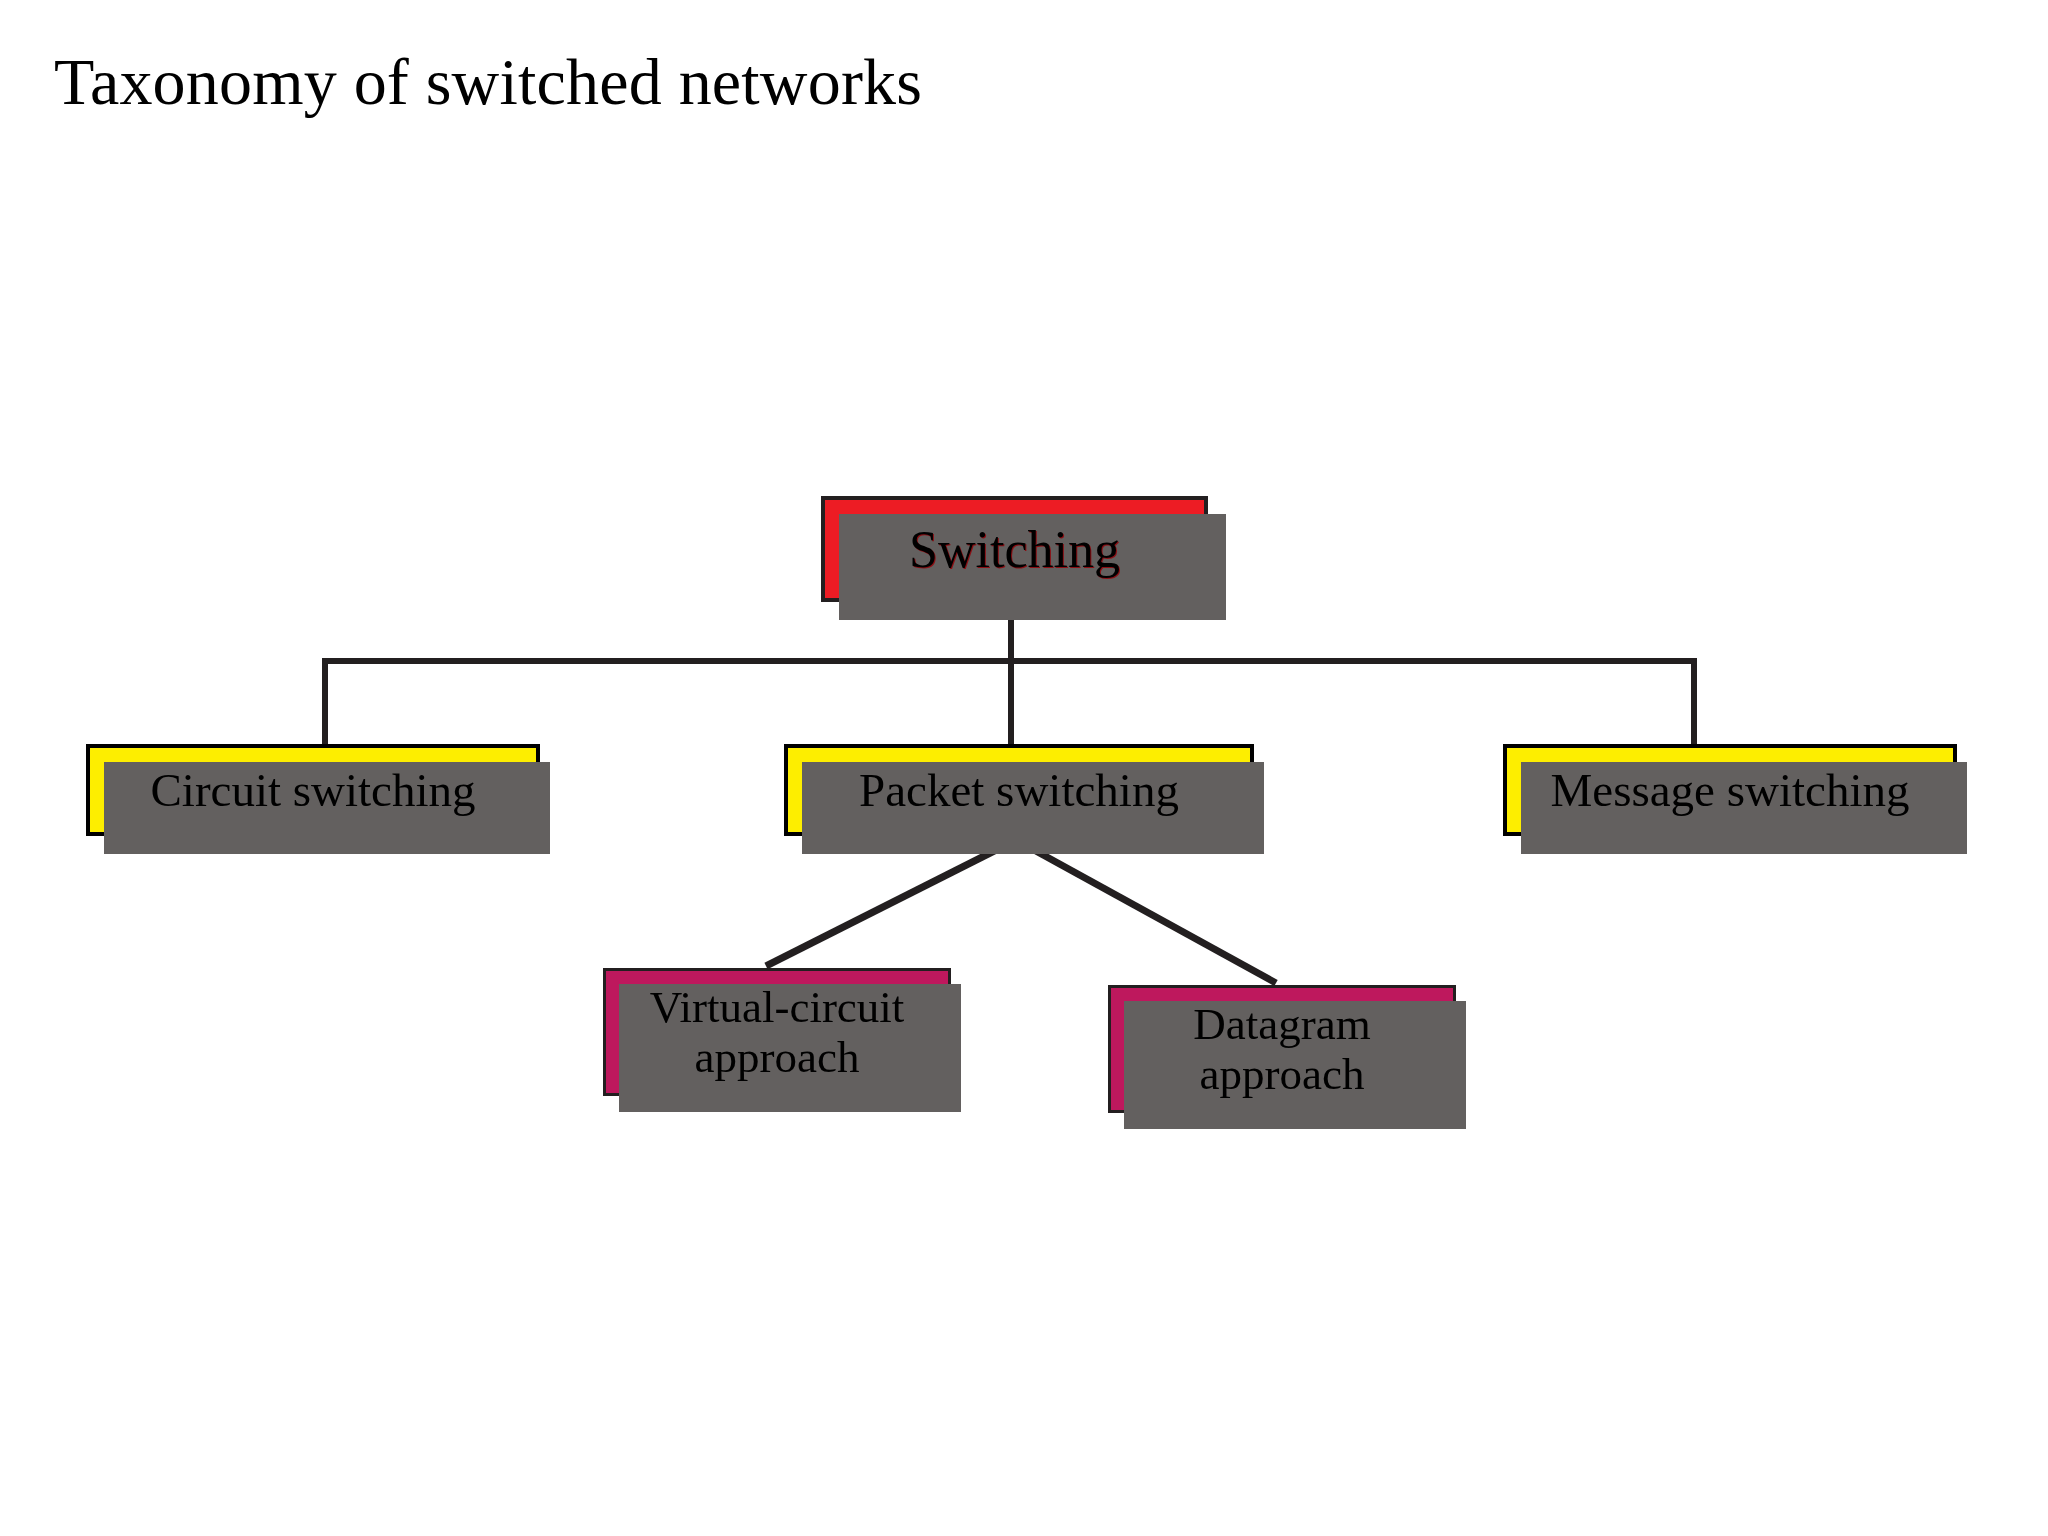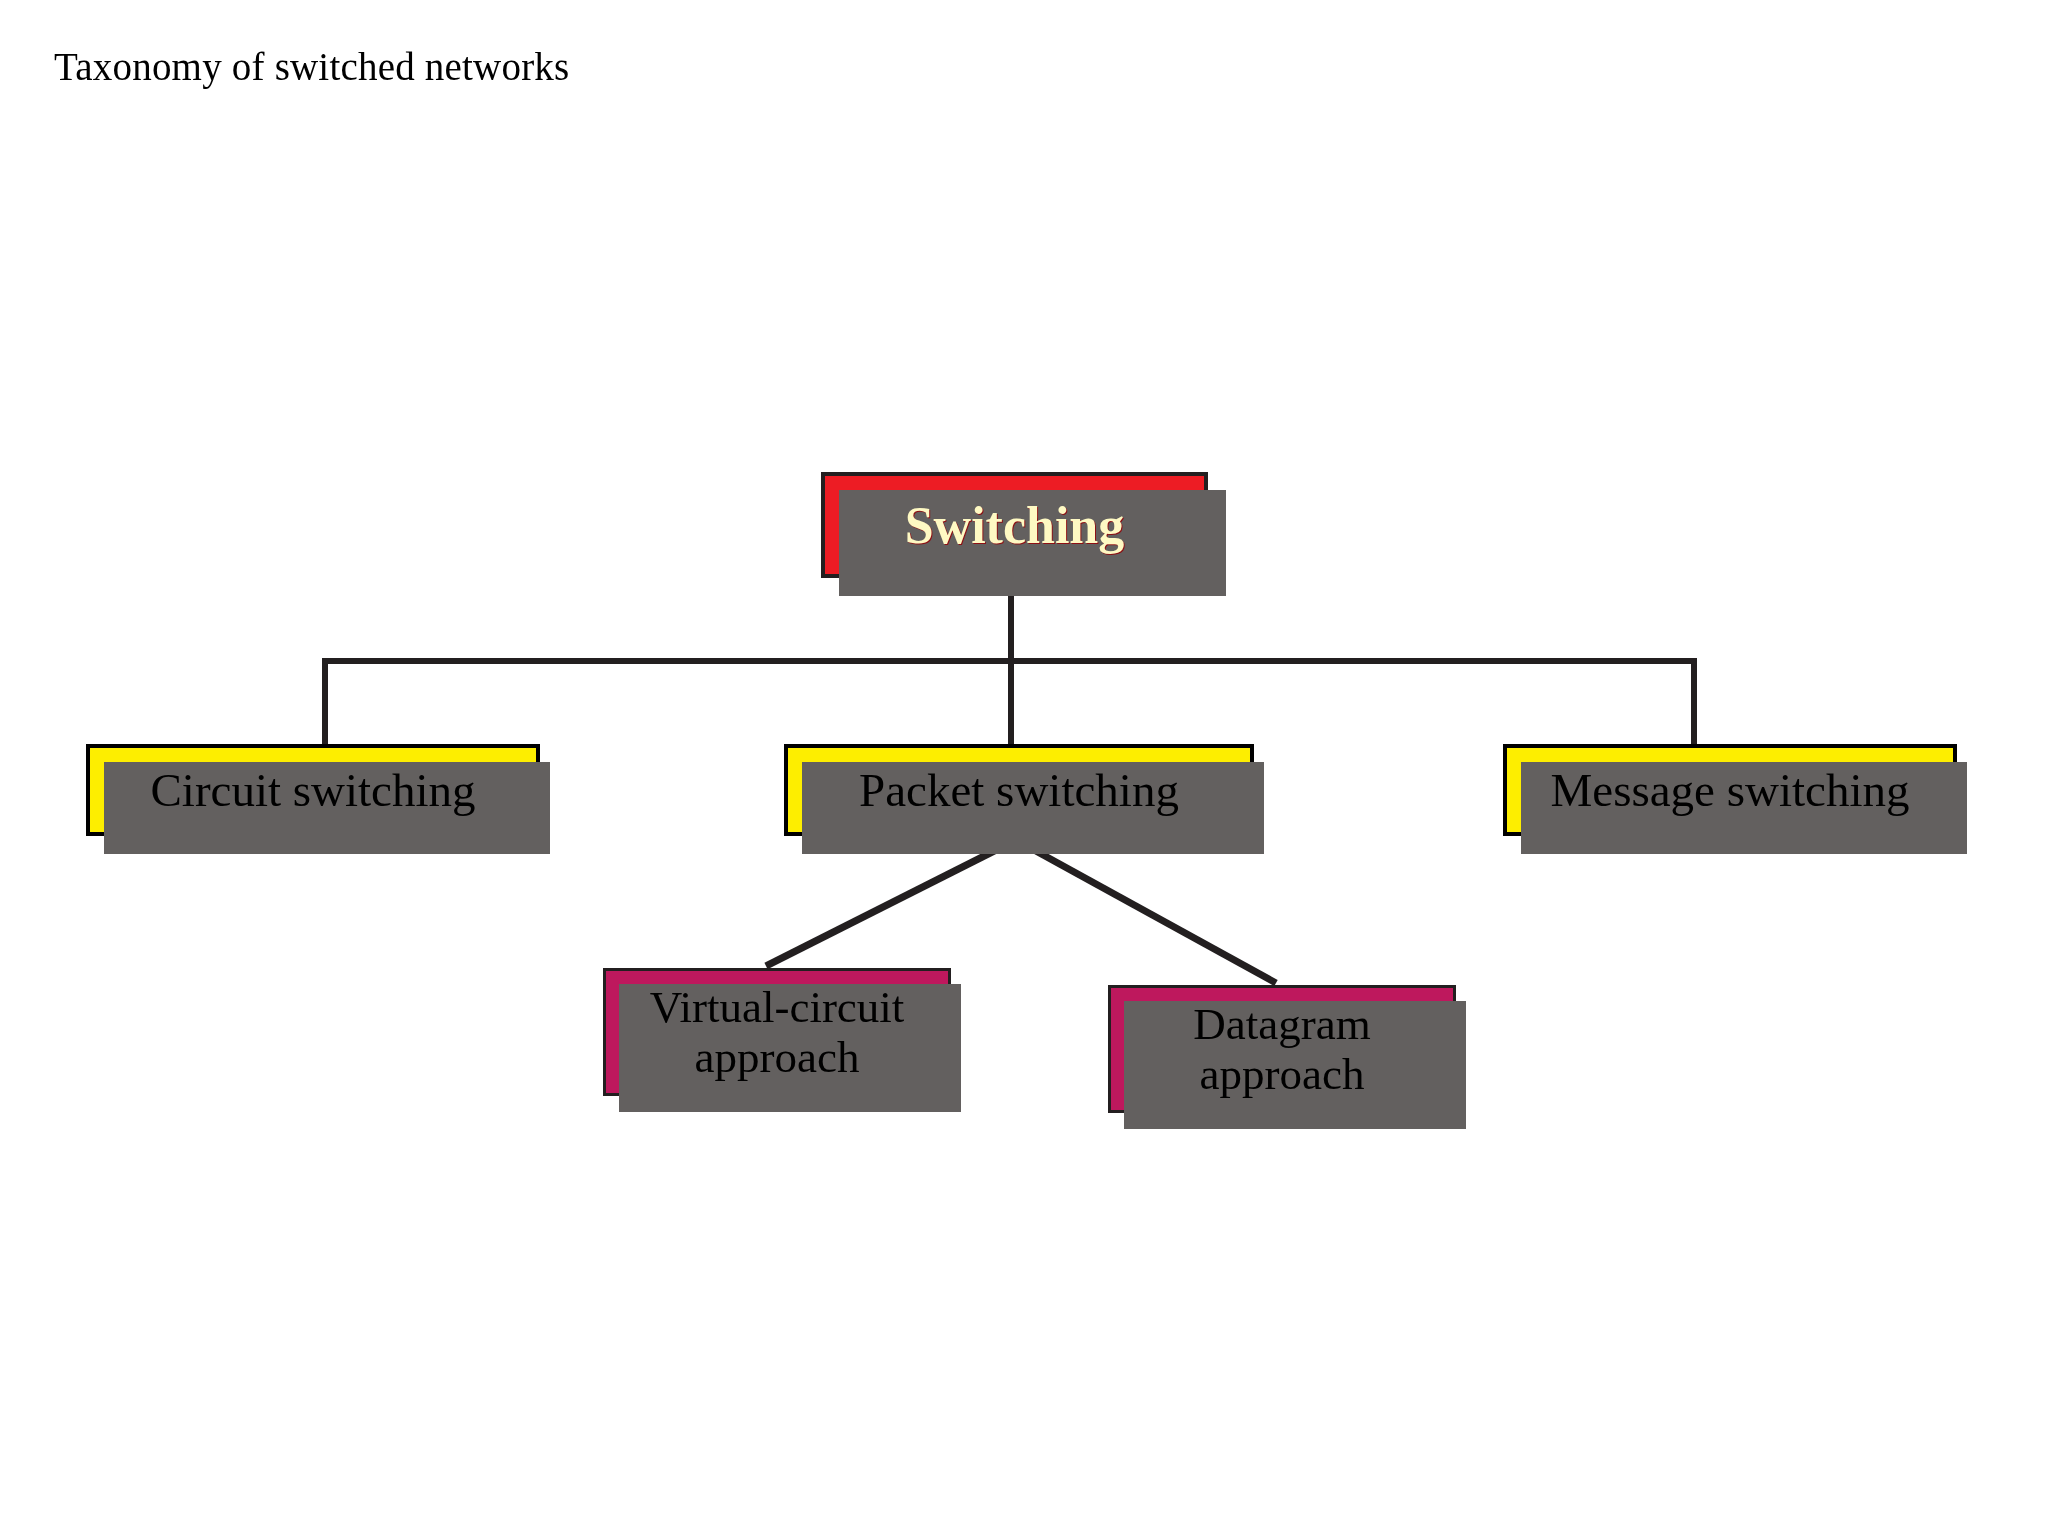--- a/index.html
+++ b/index.html
@@ -17,21 +17,21 @@
     height: 1536px;
     background: #ffffff;
     overflow: hidden;
   }
 
   
   #slide-title {
     position: absolute;
     left: 54px;
     top: 46px;
-    font-size: 39px;
+    font-size: 66px;
     line-height: 1.1;
     color: #000000;
     white-space: nowrap;
     letter-spacing: 0.2px;
   }
 
   
   .node {
     position: absolute;
     box-sizing: border-box;
@@ -53,28 +53,28 @@
   .node::before {
     content: "";
     position: absolute;
     background: #63605f;
     z-index: -1;
   }
 
   
   #node-switching {
     left: 821px;
-    top: 472px;
+    top: 496px;
     width: 387px;
     height: 106px;
     background: #ed1c24;
     border: 4px solid #231f20;
     font-size: 52px;
-    font-weight: bold;
-    color: #fef9c3;
+    font-weight: normal;
+    color: #000000;
     text-shadow: 1px 1px 0 #8d0f14;
   }
   #node-switching::before {
     left: 14px;
     top: 14px;
     width: 387px;
     height: 106px;
   }
 
   

